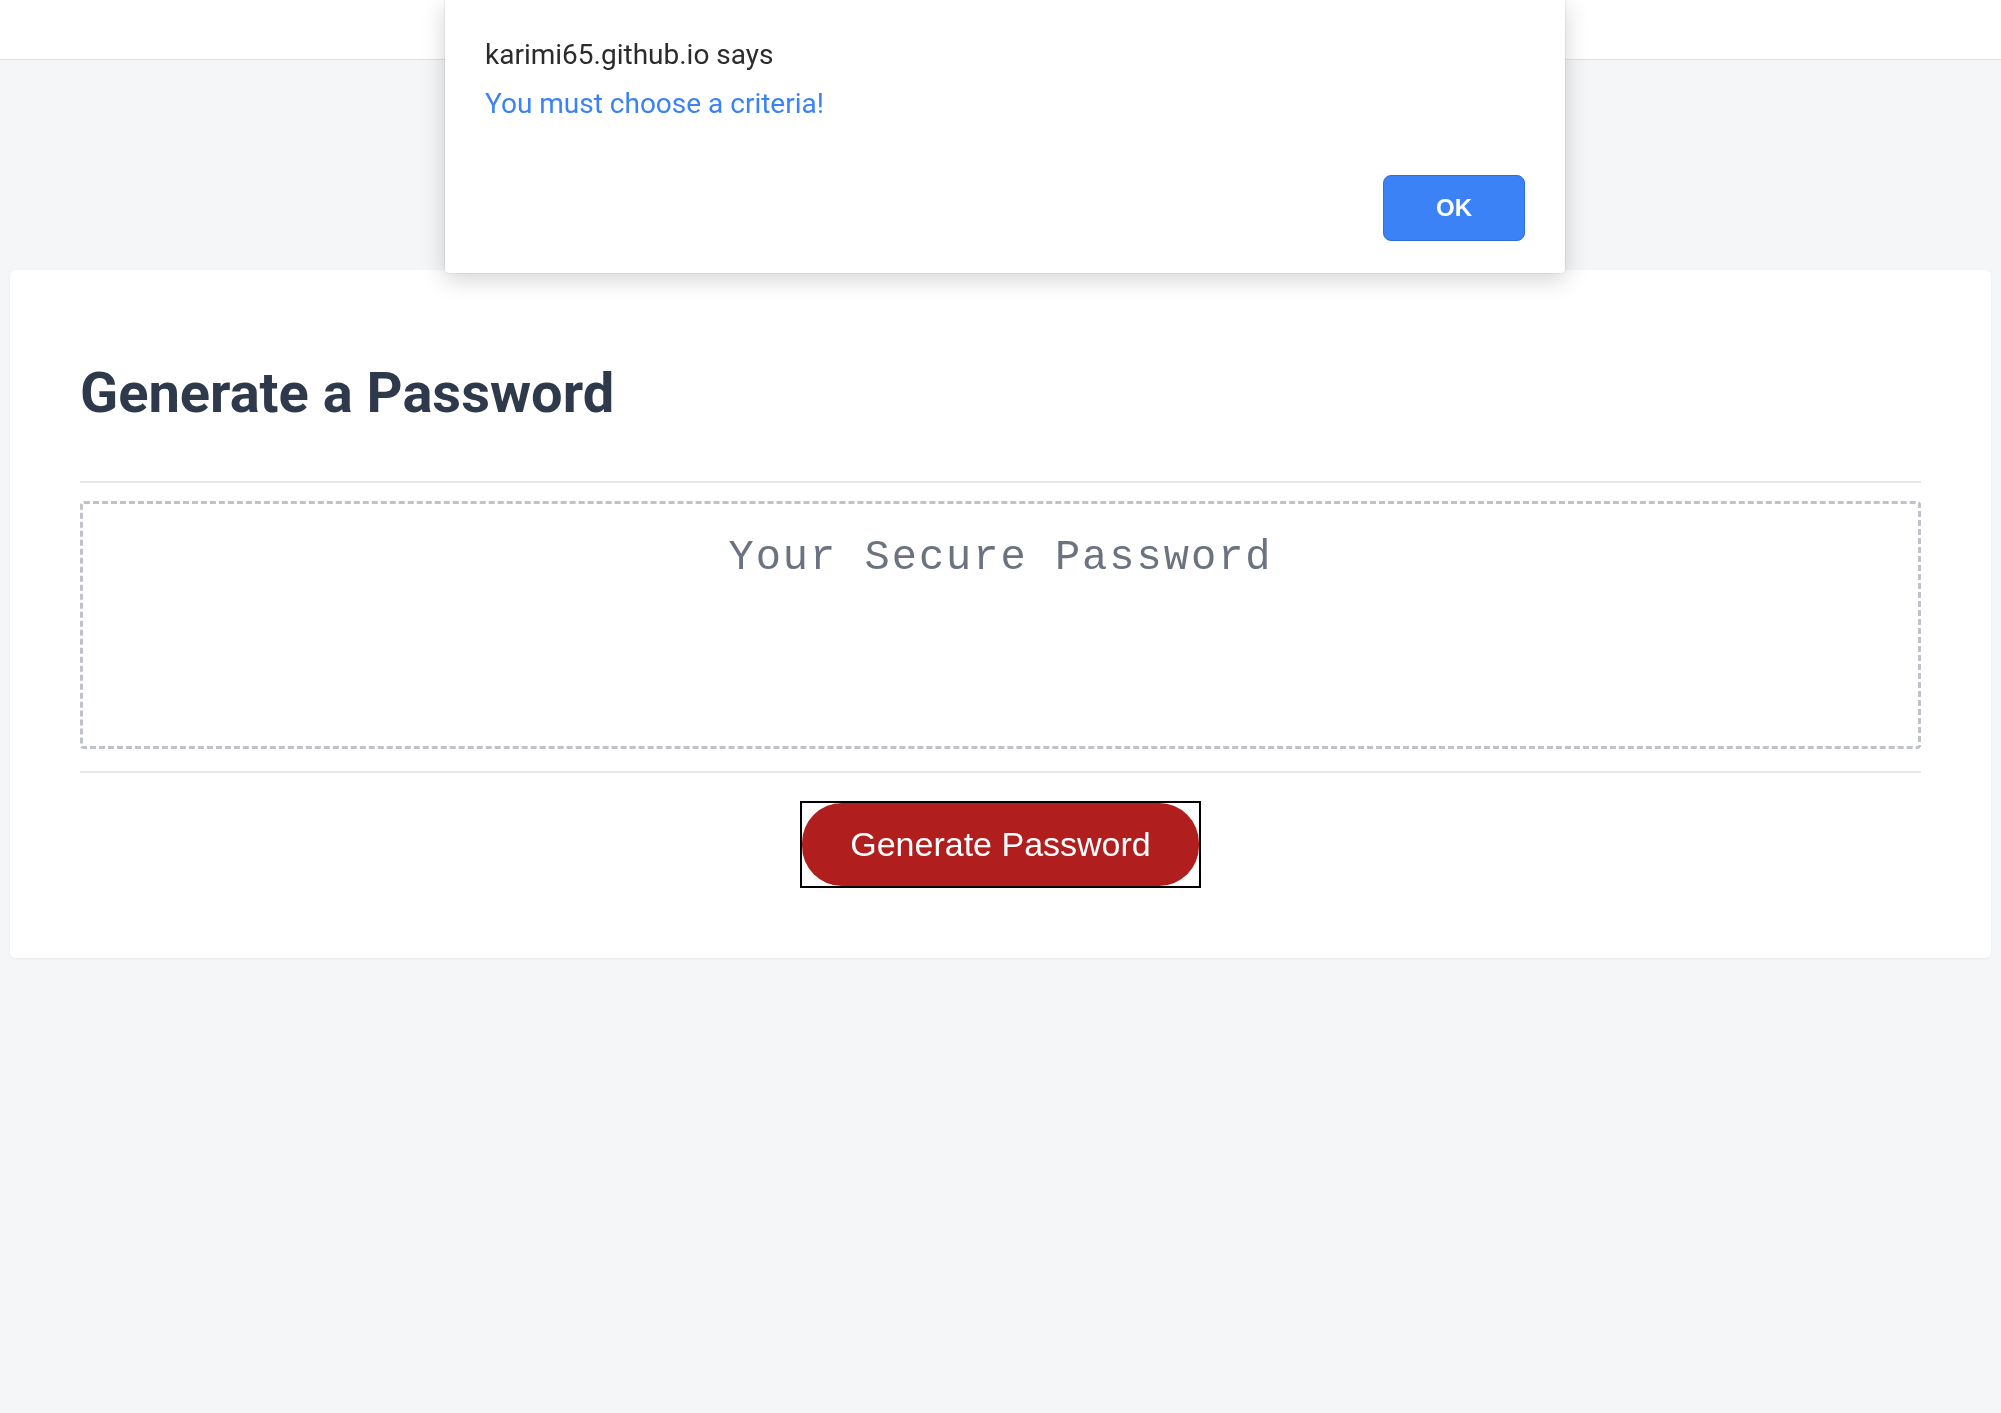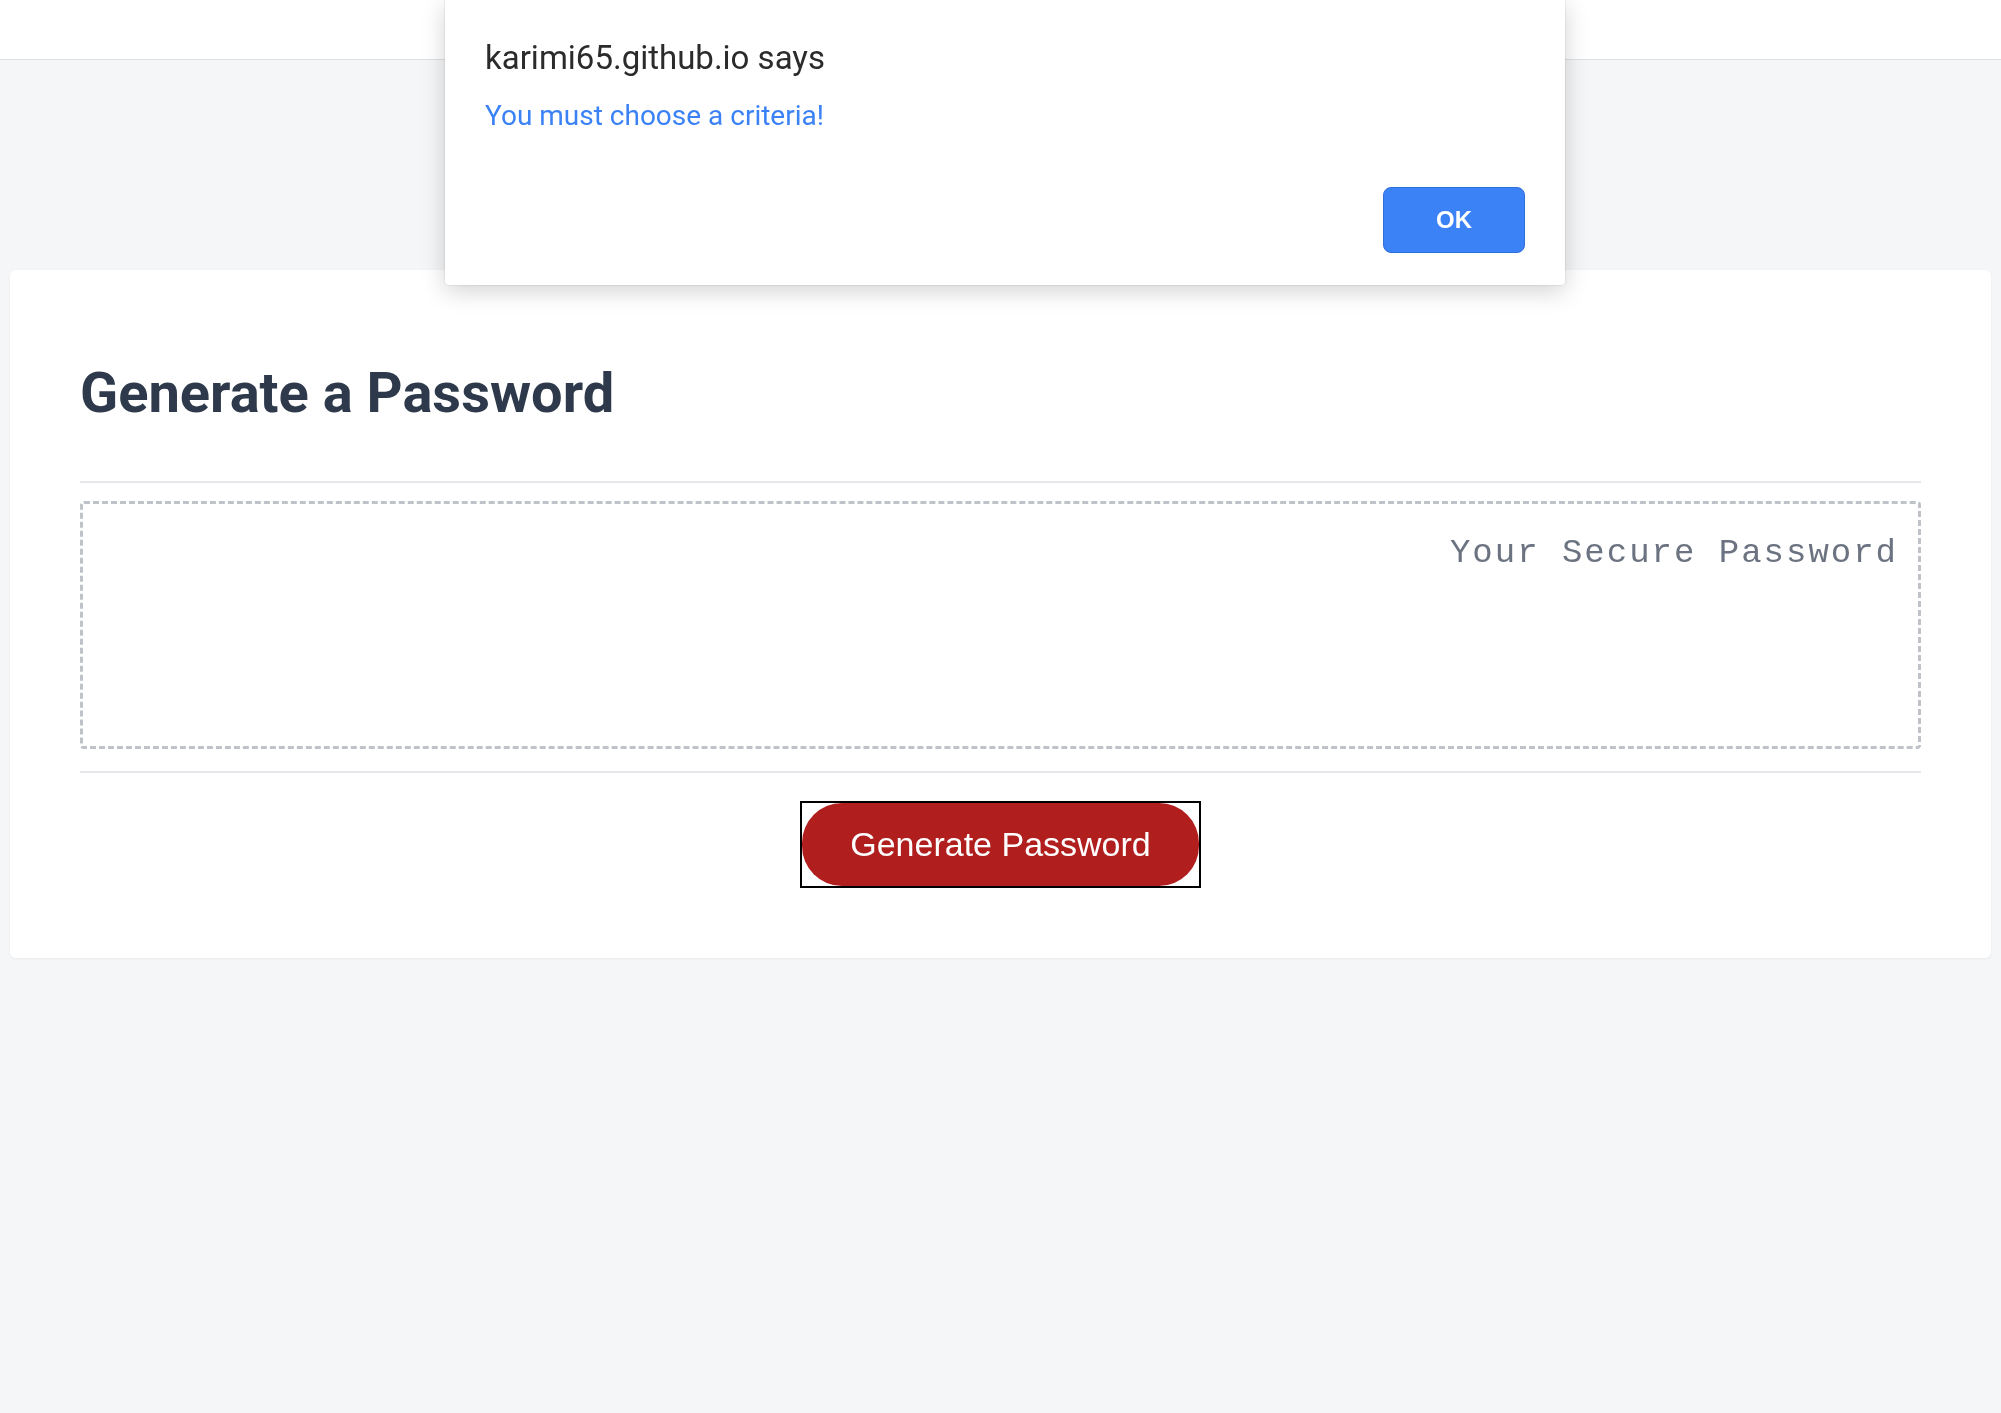--- a/index.html
+++ b/index.html
@@ -50,24 +50,24 @@
     }
 
     .password-output {
       margin-top: 18px;
       border: 3px dashed #bfc3c9;
       border-radius: 4px;
       width: 100%;
       height: 248px;
       padding: 30px 20px;
       font-family: "Courier New", Courier, monospace;
-      font-size: 34px;
+      font-size: 42px;
       letter-spacing: 2px;
       color: #6b7280;
-      text-align: right;
+      text-align: center;
       resize: none;
       background: transparent;
     }
 
     .password-output::placeholder {
       color: #6b7280;
     }
 
     .divider-bottom {
       border: none;
@@ -104,23 +104,23 @@
       top: 0;
       left: 445px;
       width: 1120px;
       background: #ffffff;
       box-shadow: 0 6px 24px rgba(0,0,0,0.18), 0 0 0 1px rgba(0,0,0,0.05);
       border-radius: 0 0 4px 4px;
       padding: 38px 40px 32px 40px;
     }
 
     .alert-origin {
-      font-size: 33px;
+      font-size: 28px;
       color: #2b2b2b;
-      margin-bottom: 22px;
+      margin-bottom: 16px;
     }
 
     .alert-message {
       font-size: 28px;
       color: #3b82f6;
       font-weight: 400;
     }
 
     .alert-actions {
       text-align: right;

